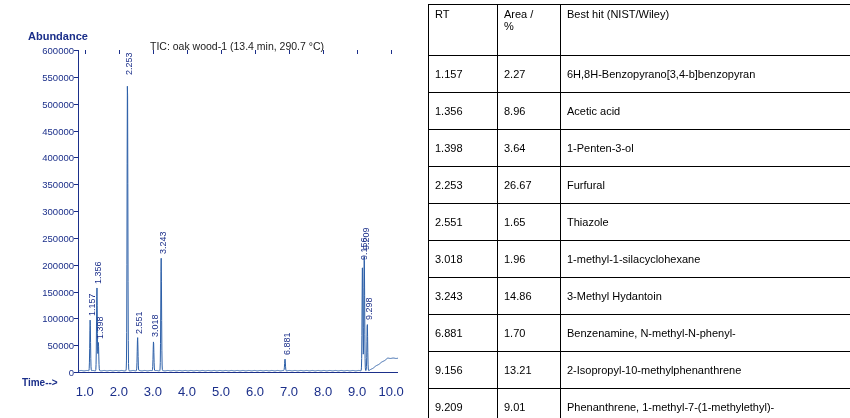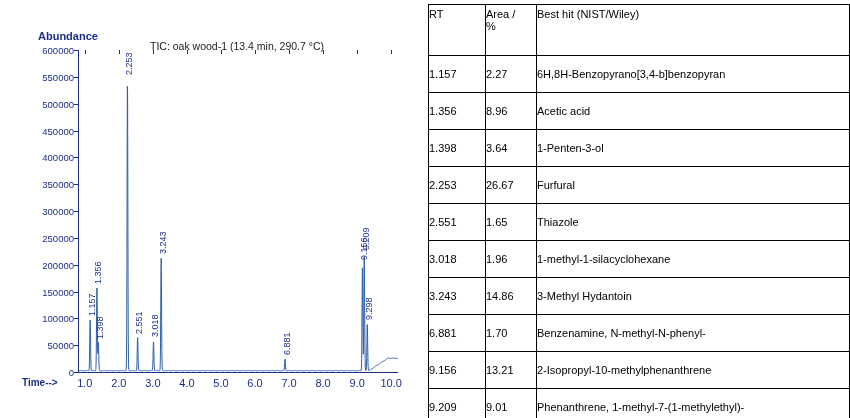--- a/index.html
+++ b/index.html
@@ -28,21 +28,20 @@
     width: 420px;
     height: 418px;
   }
   #chart-title-abundance {
     position: absolute;
     left: 28px;
     top: 30px;
     font-size: 11px;
     font-weight: bold;
     color: #1b2f8a;
-    margin-left: 10px;
   }
   #chart-title-tic {
     position: absolute;
     left: 150px;
     top: 40px;
     font-size: 10.5px;
     color: #1a1a1a;
     white-space: nowrap;
   }
   #time-label {
@@ -73,22 +72,22 @@
   .ytickmark {
     position: absolute;
     left: -4px;
     width: 4px;
     height: 1px;
     background: #1b2f8a;
   }
   .xtick {
     position: absolute;
     top: 100%;
-    margin-top: 5px;
-    font-size: 11px;
+    margin-top: 12px;
+    font-size: 13px;
     color: #1b2f8a;
     transform: translateX(-50%);
     white-space: nowrap;
   }
   .xtickmark {
     position: absolute;
     top: 0px;
     width: 1px;
     height: 4px;
     background: #1b2f8a;
@@ -140,21 +139,21 @@
     height: 410px;
     table-layout: fixed;
   }
   #hits-table th, #hits-table td {
     border: 1px solid #000000;
     font-size: 11px;
     font-weight: normal;
     color: #000000;
     text-align: left;
     vertical-align: middle;
-    padding: 3px 0;
+    padding: 3px 6px;
     font-family: "Liberation Sans", sans-serif;
     overflow: hidden;
     white-space: nowrap;
   }
   #hits-table th {
     vertical-align: top;
   }
   .col-rt { width: 56px; }
   .col-area { width: 50px; }
   .col-hit { width: 312px; }

